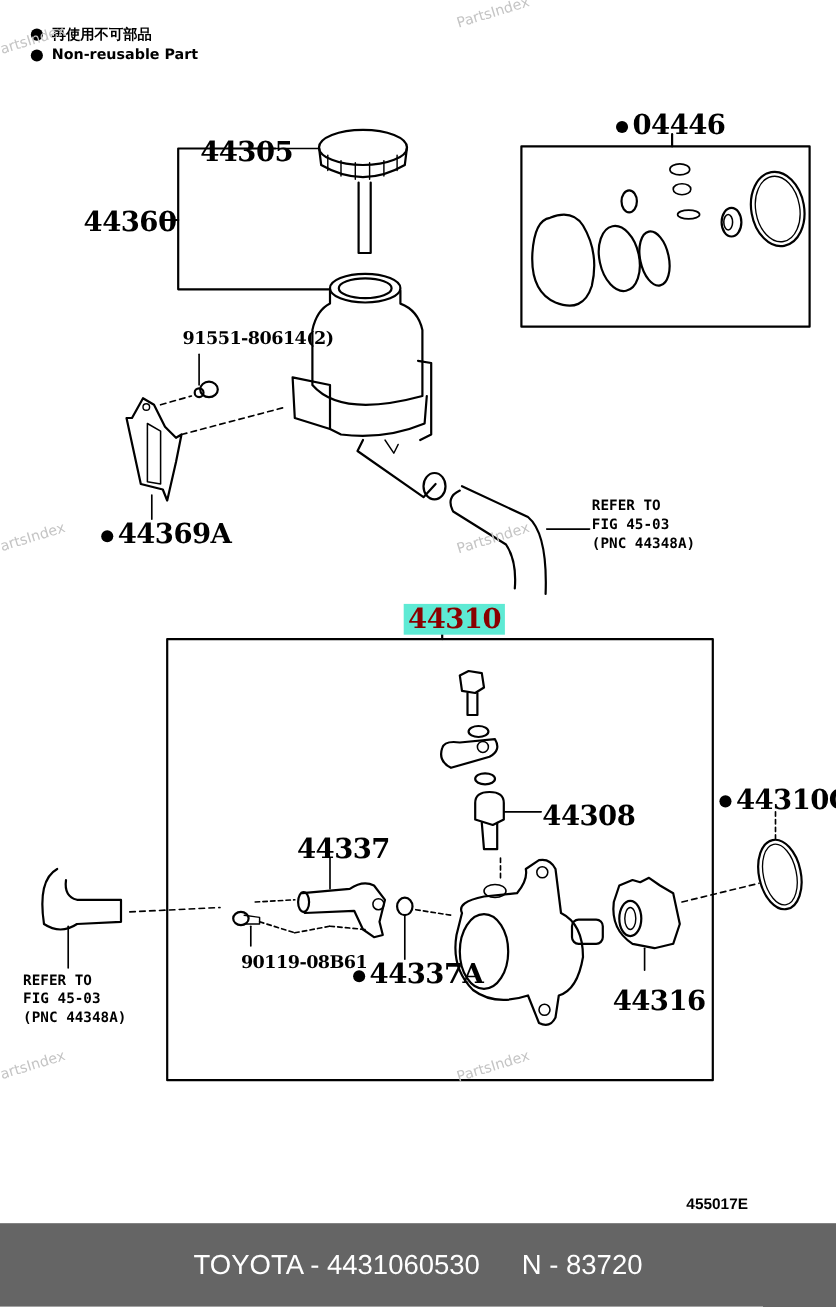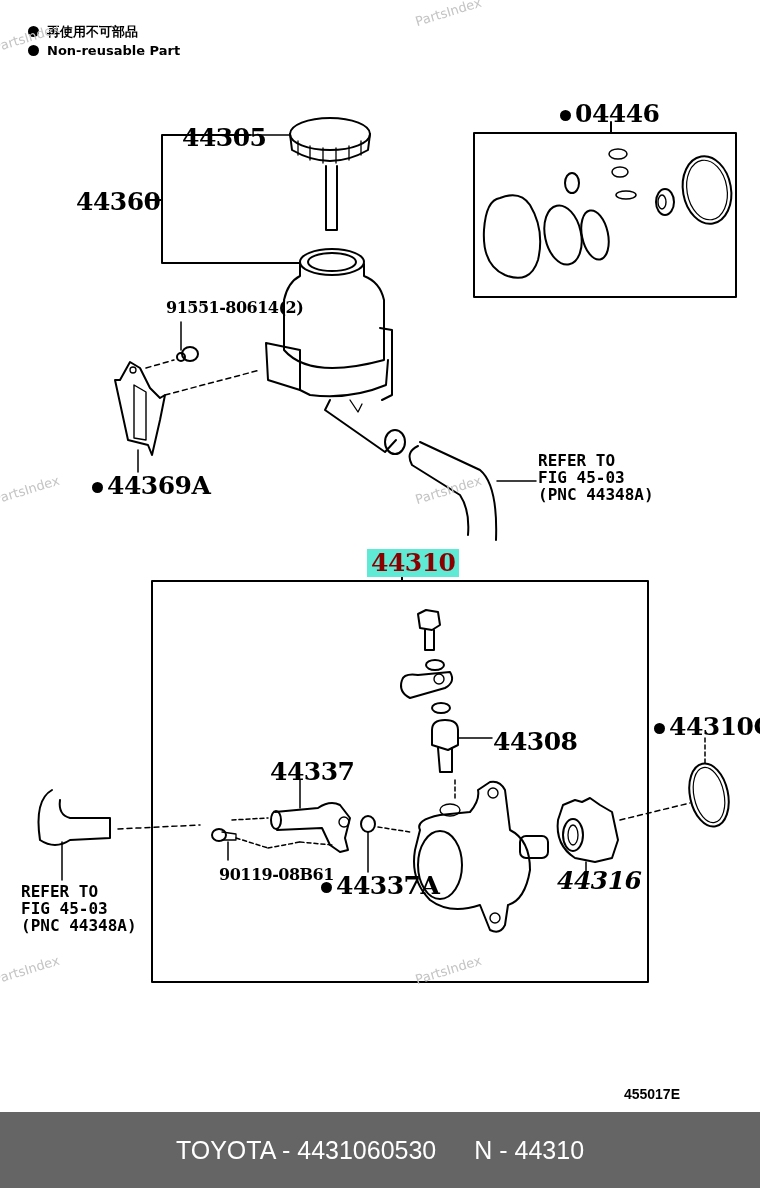--- a/index.html
+++ b/index.html
@@ -8,21 +8,21 @@
       background: #ffffff; font-family: "DejaVu Sans", sans-serif;
     }
     .diagram { position: absolute; left: 0; top: 0; width: 669px; height: 1112px; padding-left: 15px; }
     .diagram svg { position: absolute; left: 0; top: 0; }
     .lbl {
       position: absolute; font-family: "DejaVu Serif", serif; font-weight: bold;
       color: #000; white-space: nowrap; line-height: 1;
     }
     .pn { font-size: 25px; letter-spacing: -0.5px; }
     .pn-sm { font-size: 16px; letter-spacing: -0.5px; margin-left: 44px; }
-    .refer { font-family: "DejaVu Sans Mono", monospace; font-weight: bold; font-size: 16px; line-height: 17px; white-space: pre; }
+    .refer { font-family: "DejaVu Sans Mono", monospace; font-weight: bold; font-size: 13px; line-height: 17px; white-space: pre; }
     .legend { position: absolute; left: 28px; top: 22px; font-size: 13px; line-height: 19px; font-weight: bold; }
     .legend-row { display: flex; align-items: center; }
     .dot { display: inline-block; width: 11px; height: 11px; border-radius: 50%; background: #000; margin-right: 8px; }
     .bul { display: inline-block; width: 11px; height: 11px; border-radius: 50%; background: #000; margin-right: 4px; vertical-align: 1px; }
     .highlight { background: #5eead4; color: #8a0000; padding: 1px 4px 2px 4px; }
     .wm {
       position: absolute; font-size: 13px; color: #c4c4c4; transform: rotate(-17deg);
       transform-origin: left bottom; font-family: "DejaVu Sans", sans-serif;
     }
     .fig-no { position: absolute; right: 4px; top: 1086px; font-size: 14px; font-weight: bold; font-family: "Liberation Sans", sans-serif; }
@@ -178,21 +178,21 @@
   <span class="lbl pn" style="left:76px; top:189px;">44360</span>
   <span class="lbl pn" style="left:560px; top:101px;"><span class="bul"></span><span>04446</span></span>
   <span class="lbl pn-sm" style="left:122px; top:300px;">91551-80614(2)</span>
   <span class="lbl pn" style="left:92px; top:473px;"><span class="bul"></span><span>44369A</span></span>
   <span class="lbl pn highlight" style="left:367px; top:549px;">44310</span>
   <span class="lbl pn" style="left:493px; top:729px;">44308</span>
   <span class="lbl pn" style="left:654px; top:714px;"><span class="bul"></span><span>44310C</span></span>
   <span class="lbl pn" style="left:270px; top:759px;">44337</span>
   <span class="lbl pn-sm" style="left:175px; top:867px;text-align:right;">90119-08B61</span>
   <span class="lbl pn" style="left:321px; top:873px;"><span class="bul"></span><span>44337A</span></span>
-  <span class="lbl pn" style="left:557px; top:868px;font-style:italic;">44316</span>
+  <span class="lbl pn" style="left:557px; top:897px;">44316</span>
 
   <span class="lbl refer" style="left:538px; top:452px;">REFER TO
 FIG 45-03
 (PNC 44348A)</span>
   <span class="lbl refer" style="left:21px; top:883px;">REFER TO
 FIG 45-03
 (PNC 44348A)</span>
 
   <span class="wm" style="left:-4px; top:40px;">PartsIndex</span>
   <span class="wm" style="left:418px; top:14px;">PartsIndex</span>
@@ -200,14 +200,14 @@
   <span class="wm" style="left:418px; top:492px;">PartsIndex</span>
   <span class="wm" style="left:-4px; top:972px;">PartsIndex</span>
   <span class="wm" style="left:418px; top:972px;">PartsIndex</span>
 
   <span class="fig-no">455017E</span>
 </div>
 
 <div class="footer">
   <span>TOYOTA - 4431060530</span>
   <span class="gap"></span>
-  <span>N - 44310</span>
+  <span>N - 83720</span>
 </div>
 
 </body></html>

